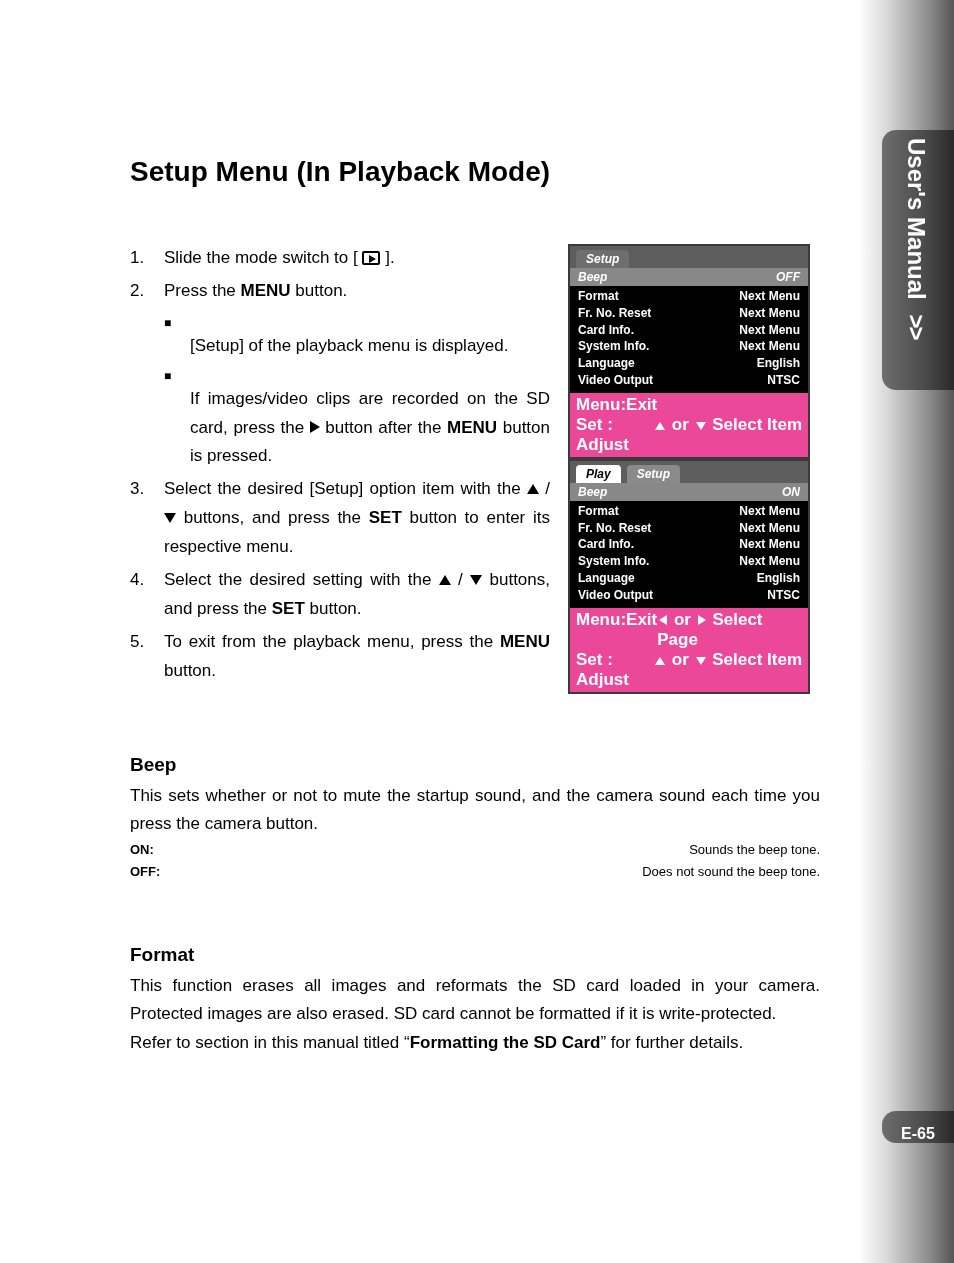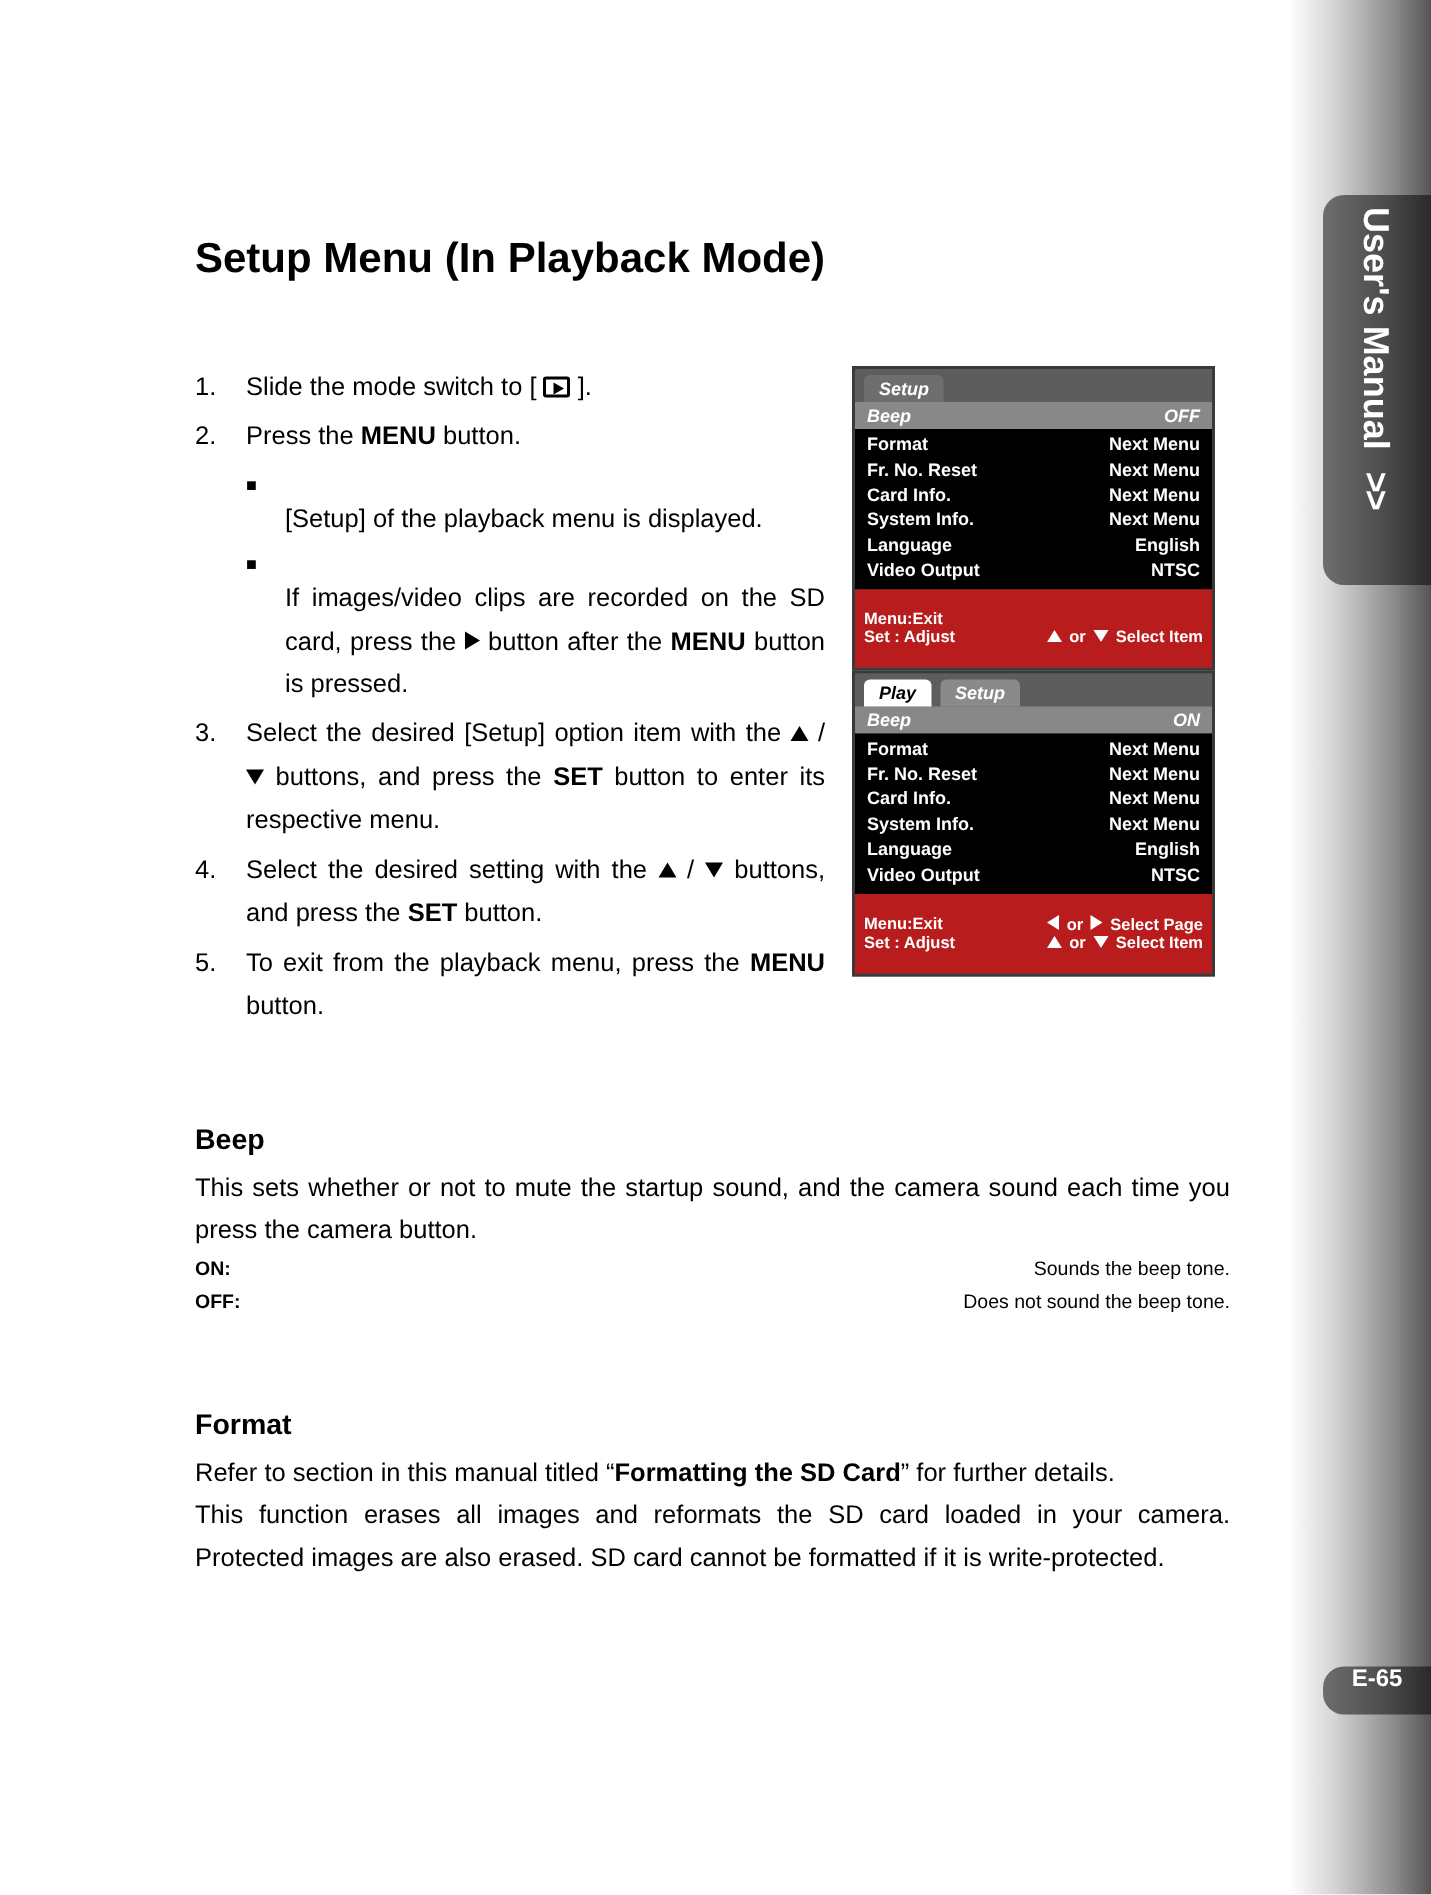--- a/index.html
+++ b/index.html
@@ -52,21 +52,21 @@
     bottom: 120px;
     width: 72px;
     height: 32px;
     background: linear-gradient(to right, #6e6e6e 0%, #4a4a4a 60%, #2a2a2a 100%);
     border-top-left-radius: 14px;
     border-bottom-left-radius: 14px;
     color: #fff;
     font-weight: bold;
     font-size: 16px;
     display: flex;
-    align-items: flex-start;
+    align-items: flex-end;
     justify-content: center;
     margin-left: 12px;
   }
   .content {
     position: absolute;
     left: 130px;
     top: 156px;
     width: 690px;
   }
   h1.page-heading {
@@ -157,25 +157,25 @@
     font-weight: bold;
     font-style: italic;
     color: #fff;
     padding: 2px 8px;
   }
   .lcd-hl .l { flex: 1; }
   .lcd-body { background: #000; padding: 2px 8px 4px 8px; }
   .lcd-row { display: flex; color: #fff; font-size: 12px; font-weight: bold; line-height: 1.4; }
   .lcd-row .l { flex: 1; }
   .lcd-footer {
-    background: #b91c1c;
+    background: #ec4899;
     color: #fff;
-    font-size: 11px;
-    font-weight: bold;
-    padding: 14px 6px;
+    font-size: 17px;
+    font-weight: bold;
+    padding: 2px 6px;
   }
   .lcd-footer .frow { display: flex; }
   .lcd-footer .frow .l { flex: 1; }
   .lcd-footer .stri {
     display: inline-block; width:0; height:0; vertical-align: 0px; margin: 0 2px;
   }
   .lcd-footer .stri.u { border-bottom: 8px solid #fff; border-left: 5px solid transparent; border-right: 5px solid transparent; }
   .lcd-footer .stri.d { border-top: 8px solid #fff; border-left: 5px solid transparent; border-right: 5px solid transparent; }
   .lcd-footer .stri.l { border-right: 8px solid #fff; border-top: 5px solid transparent; border-bottom: 5px solid transparent; }
   .lcd-footer .stri.r { border-left: 8px solid #fff; border-top: 5px solid transparent; border-bottom: 5px solid transparent; }
@@ -367,19 +367,19 @@
       <span class="def">Sounds the beep tone.</span>
     </div>
     <div class="def-row">
       <span class="term">OFF:</span>
       <span class="def">Does not sound the beep tone.</span>
     </div>
   </div>
 
   <div class="section">
     <h2>Format</h2>
+    <p>This function erases all images and reformats the SD card loaded in your camera. Protected images are also erased. SD card cannot be formatted if it is write-protected.</p>
     <p>
       <span>Refer to section in this manual titled “</span><strong>Formatting the SD Card</strong><span>” for further details.</span>
     </p>
-    <p>This function erases all images and reformats the SD card loaded in your camera. Protected images are also erased. SD card cannot be formatted if it is write-protected.</p>
   </div>
 
 </div>
 
 </body></html>

